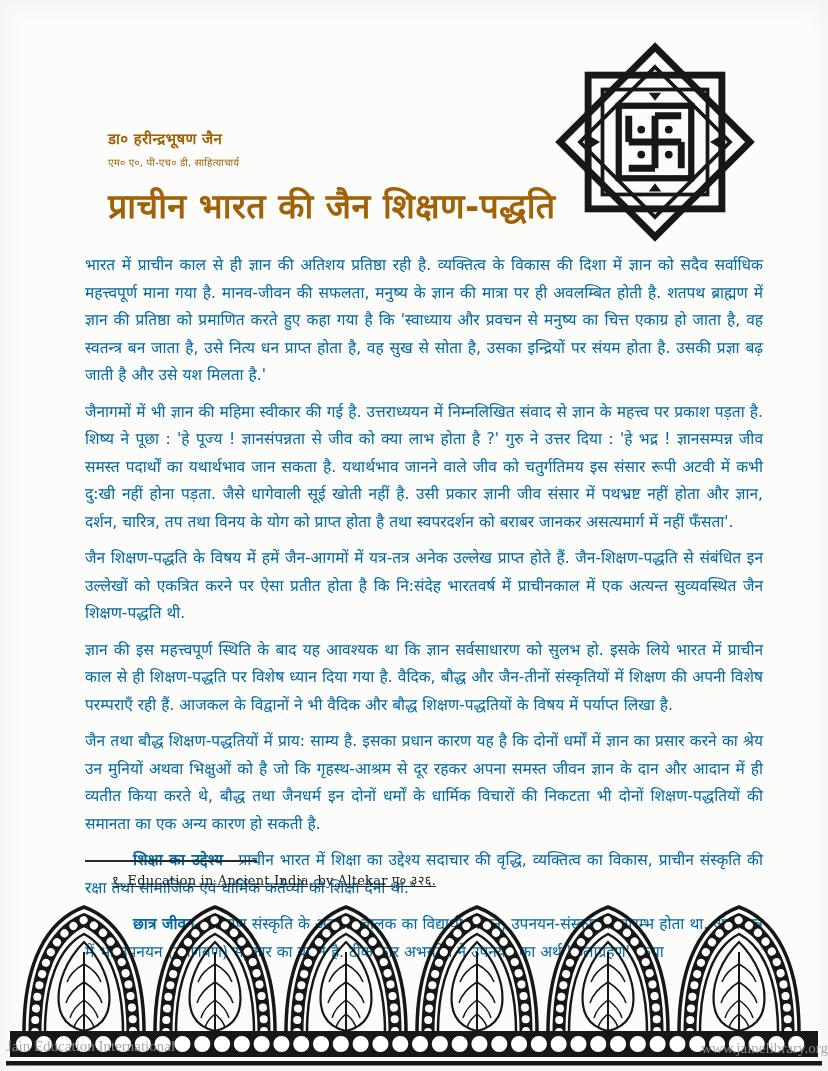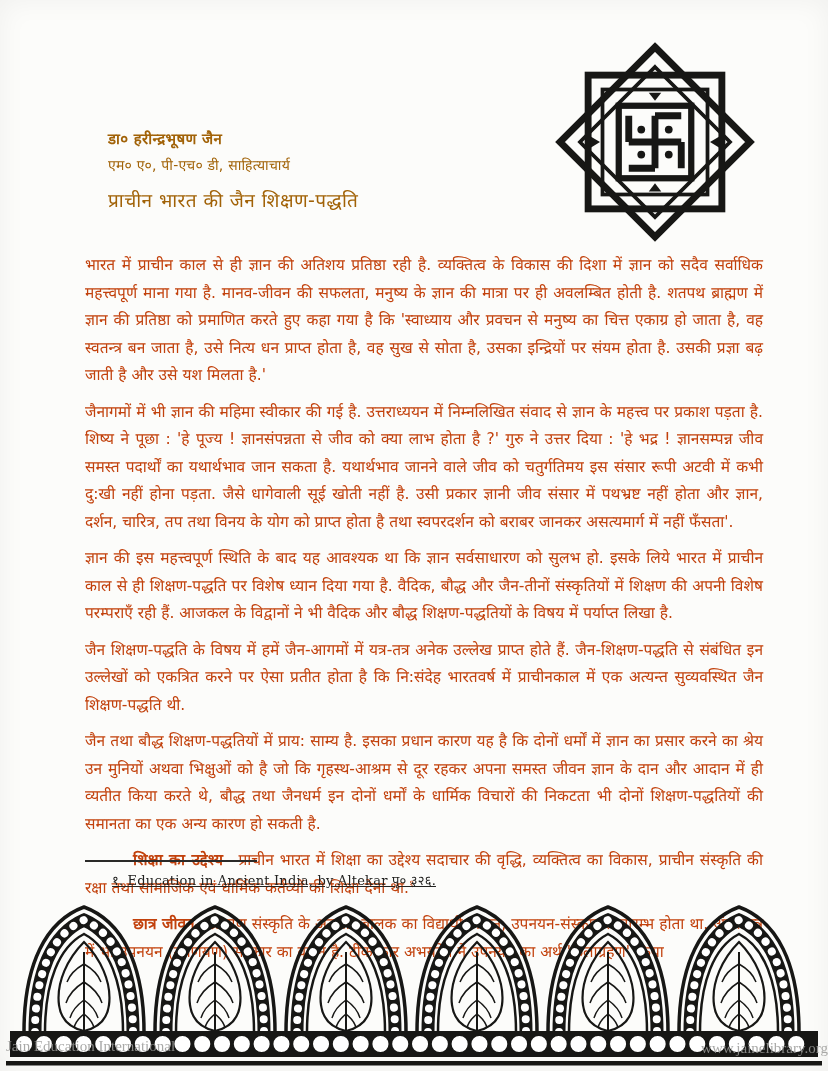--- a/index.html
+++ b/index.html
@@ -10,28 +10,28 @@
     overflow:hidden;
   }
   .page {
     position:absolute; inset:0;
     background:#fcfcfa;
     box-shadow: inset 0 0 28px rgba(0,0,0,0.05);
   }
   
   .header { position:absolute; left:108px; top:128px; width:460px; color:#a16207; }
   .author { font-weight:bold; font-size:15px; letter-spacing:0.3px; }
-  .credentials { font-size:14px; margin-top:7px; letter-spacing:0.2px; }
-  .title { font-size:19px; font-weight:normal; margin-top:13px; white-space:nowrap; letter-spacing:0.4px; }
+  .credentials { font-size:10px; margin-top:7px; letter-spacing:0.2px; }
+  .title { font-size:34px; font-weight:bold; margin-top:13px; white-space:nowrap; letter-spacing:0.4px; }
   
   .emblem { position:absolute; left:552px; top:42px; width:206px; height:200px; }
   
   .body-text {
     position:absolute; left:85px; top:252px; width:678px;
-    color:#c2410c;
+    color:#0369a1;
   }
   p.para {
     font-size:15.5px; line-height:27.5px; text-align:justify;
     margin:0 0 9px 0;
   }
   p.para .head { font-weight:bold;margin-left:48px; }
   sup.fref { font-size:10px; line-height:0; }
   
   .footnote { position:absolute; left:85px; top:860px; width:678px; color:#222220; }
   .fn-rule { width:172px; height:0; border-top:2px solid #2a2a28; margin:0 0 9px 0; }
@@ -76,22 +76,22 @@
         <polygon points="80,113 75,119.5 85,119.5"></polygon>
         <polygon points="28.5,75.5 28.5,84.5 36,80"></polygon>
         <polygon points="131.5,75.5 131.5,84.5 124,80"></polygon>
       </g>
     </svg>
   </div>
 
   <div class="body-text">
     <p class="para"><span>भारत में प्राचीन काल से ही ज्ञान की अतिशय प्रतिष्ठा रही है. व्यक्तित्व के विकास की दिशा में ज्ञान को सदैव सर्वाधिक महत्त्वपूर्ण माना गया है. मानव-जीवन की सफलता, मनुष्य के ज्ञान की मात्रा पर ही अवलम्बित होती है. शतपथ ब्राह्मण में ज्ञान की प्रतिष्ठा को प्रमाणित करते हुए कहा गया है कि 'स्वाध्याय और प्रवचन से मनुष्य का चित्त एकाग्र हो जाता है, वह स्वतन्त्र बन जाता है, उसे नित्य धन प्राप्त होता है, वह सुख से सोता है, उसका इन्द्रियों पर संयम होता है. उसकी प्रज्ञा बढ़ जाती है और उसे यश मिलता है.'</span></p>
     <p class="para"><span>जैनागमों में भी ज्ञान की महिमा स्वीकार की गई है. उत्तराध्ययन में निम्नलिखित संवाद से ज्ञान के महत्त्व पर प्रकाश पड़ता है. शिष्य ने पूछा : 'हे पूज्य ! ज्ञानसंपन्नता से जीव को क्या लाभ होता है ?' गुरु ने उत्तर दिया : 'हे भद्र ! ज्ञानसम्पन्न जीव समस्त पदार्थों का यथार्थभाव जान सकता है. यथार्थभाव जानने वाले जीव को चतुर्गतिमय इस संसार रूपी अटवी में कभी दु:खी नहीं होना पड़ता. जैसे धागेवाली सूई खोती नहीं है. उसी प्रकार ज्ञानी जीव संसार में पथभ्रष्ट नहीं होता और ज्ञान, दर्शन, चारित्र, तप तथा विनय के योग को प्राप्त होता है तथा स्वपरदर्शन को बराबर जानकर असत्यमार्ग में नहीं फँसता'.</span></p>
+    <p class="para"><span>जैन शिक्षण-पद्धति के विषय में हमें जैन-आगमों में यत्र-तत्र अनेक उल्लेख प्राप्त होते हैं. जैन-शिक्षण-पद्धति से संबंधित इन उल्लेखों को एकत्रित करने पर ऐसा प्रतीत होता है कि नि:संदेह भारतवर्ष में प्राचीनकाल में एक अत्यन्त सुव्यवस्थित जैन शिक्षण-पद्धति थी.</span></p>
     <p class="para"><span>ज्ञान की इस महत्त्वपूर्ण स्थिति के बाद यह आवश्यक था कि ज्ञान सर्वसाधारण को सुलभ हो. इसके लिये भारत में प्राचीन काल से ही शिक्षण-पद्धति पर विशेष ध्यान दिया गया है. वैदिक, बौद्ध और जैन-तीनों संस्कृतियों में शिक्षण की अपनी विशेष परम्पराएँ रही हैं. आजकल के विद्वानों ने भी वैदिक और बौद्ध शिक्षण-पद्धतियों के विषय में पर्याप्त लिखा है.</span></p>
-    <p class="para"><span>जैन शिक्षण-पद्धति के विषय में हमें जैन-आगमों में यत्र-तत्र अनेक उल्लेख प्राप्त होते हैं. जैन-शिक्षण-पद्धति से संबंधित इन उल्लेखों को एकत्रित करने पर ऐसा प्रतीत होता है कि नि:संदेह भारतवर्ष में प्राचीनकाल में एक अत्यन्त सुव्यवस्थित जैन शिक्षण-पद्धति थी.</span></p>
     <p class="para"><span>जैन तथा बौद्ध शिक्षण-पद्धतियों में प्राय: साम्य है. इसका प्रधान कारण यह है कि दोनों धर्मों में ज्ञान का प्रसार करने का श्रेय उन मुनियों अथवा भिक्षुओं को है जो कि गृहस्थ-आश्रम से दूर रहकर अपना समस्त जीवन ज्ञान के दान और आदान में ही व्यतीत किया करते थे, बौद्ध तथा जैनधर्म इन दोनों धर्मों के धार्मिक विचारों की निकटता भी दोनों शिक्षण-पद्धतियों की समानता का एक अन्य कारण हो सकती है.</span></p>
     <p class="para"><span class="head">शिक्षा का उद्देश्य</span><span>—प्राचीन भारत में शिक्षा का उद्देश्य सदाचार की वृद्धि, व्यक्तित्व का विकास, प्राचीन संस्कृति की रक्षा तथा सामाजिक एवं धार्मिक कर्तव्यों की शिक्षा देना था.</span><sup class="fref">१</sup></p>
     <p class="para"><span class="head">छात्र जीवन</span><span>—ब्राह्मण संस्कृति के अनुसार बालक का विद्यार्थी-जीवन, उपनयन-संस्कार से प्रारम्भ होता था. अंगशास्त्र में भी उपनयन (उवणयण) संस्कार का वर्णन है. टीकाकार अभयदेव ने उपनयन का अर्थ 'कलाग्रहण' किया</span></p>
   </div>
 
   <div class="footnote">
     <div class="fn-rule"></div>
     <div class="fn-text">१. Education in Ancient India, by Altekar पृ० ३२६.</div>
   </div>
 

